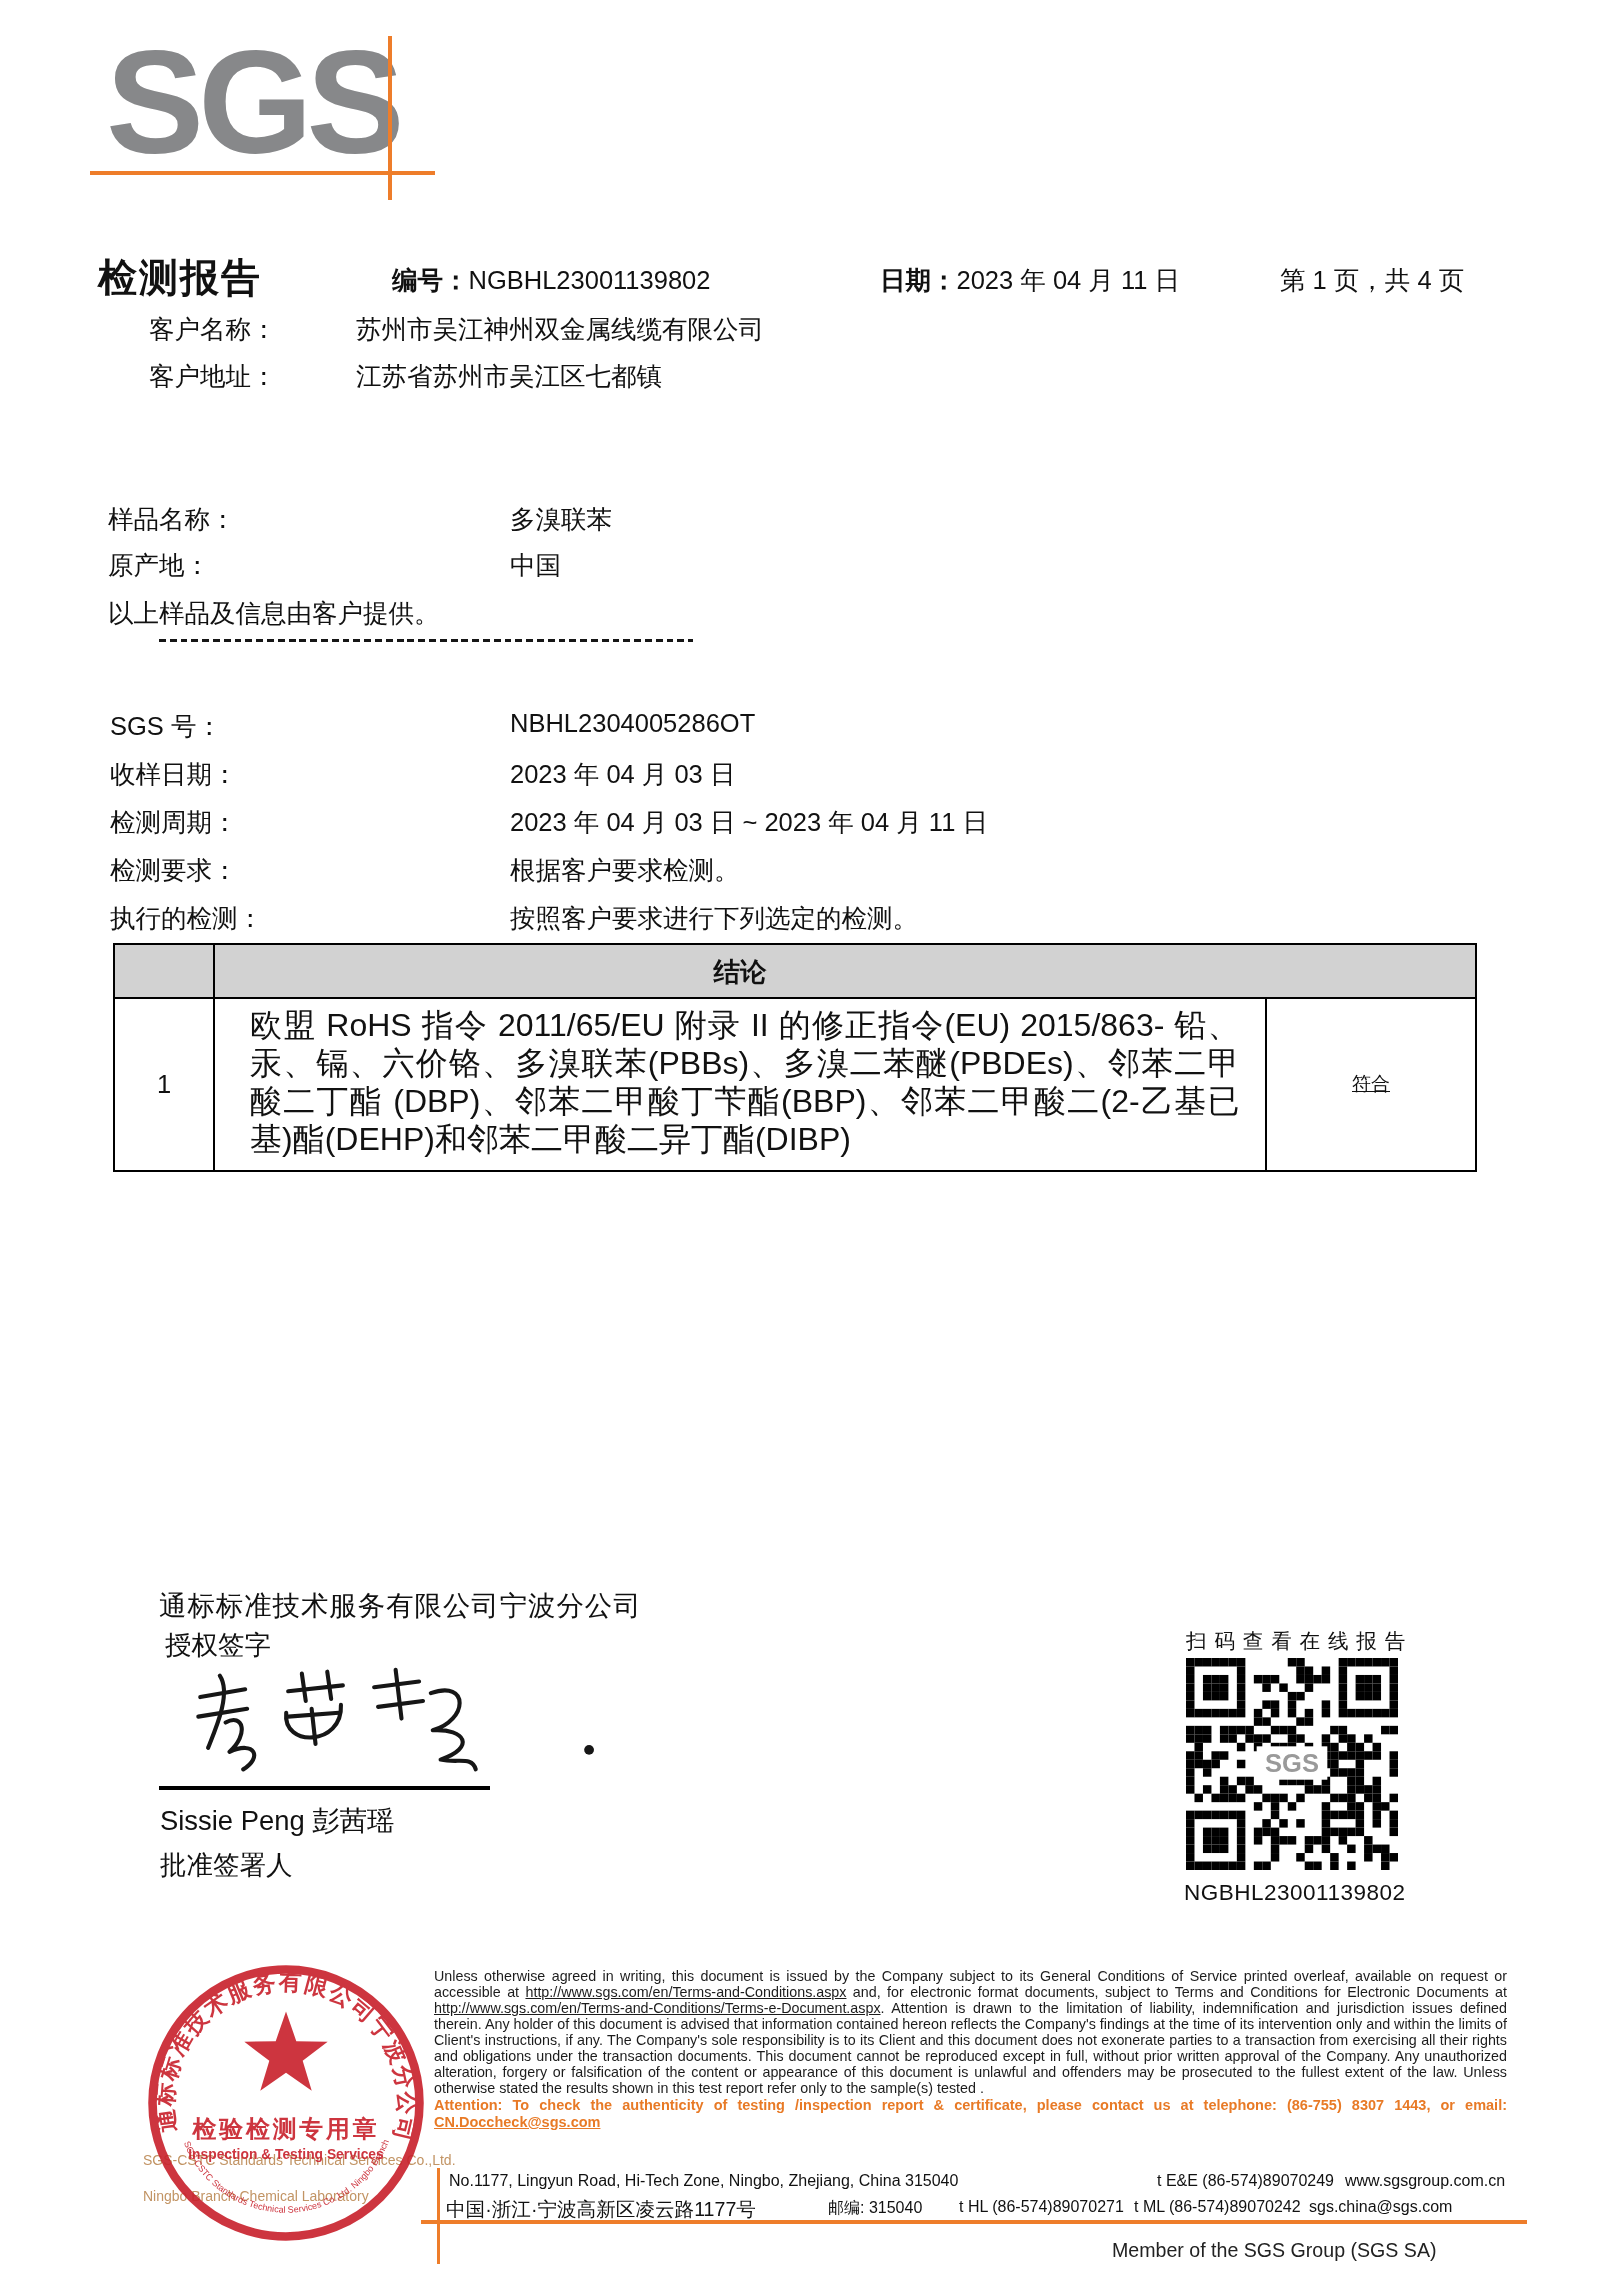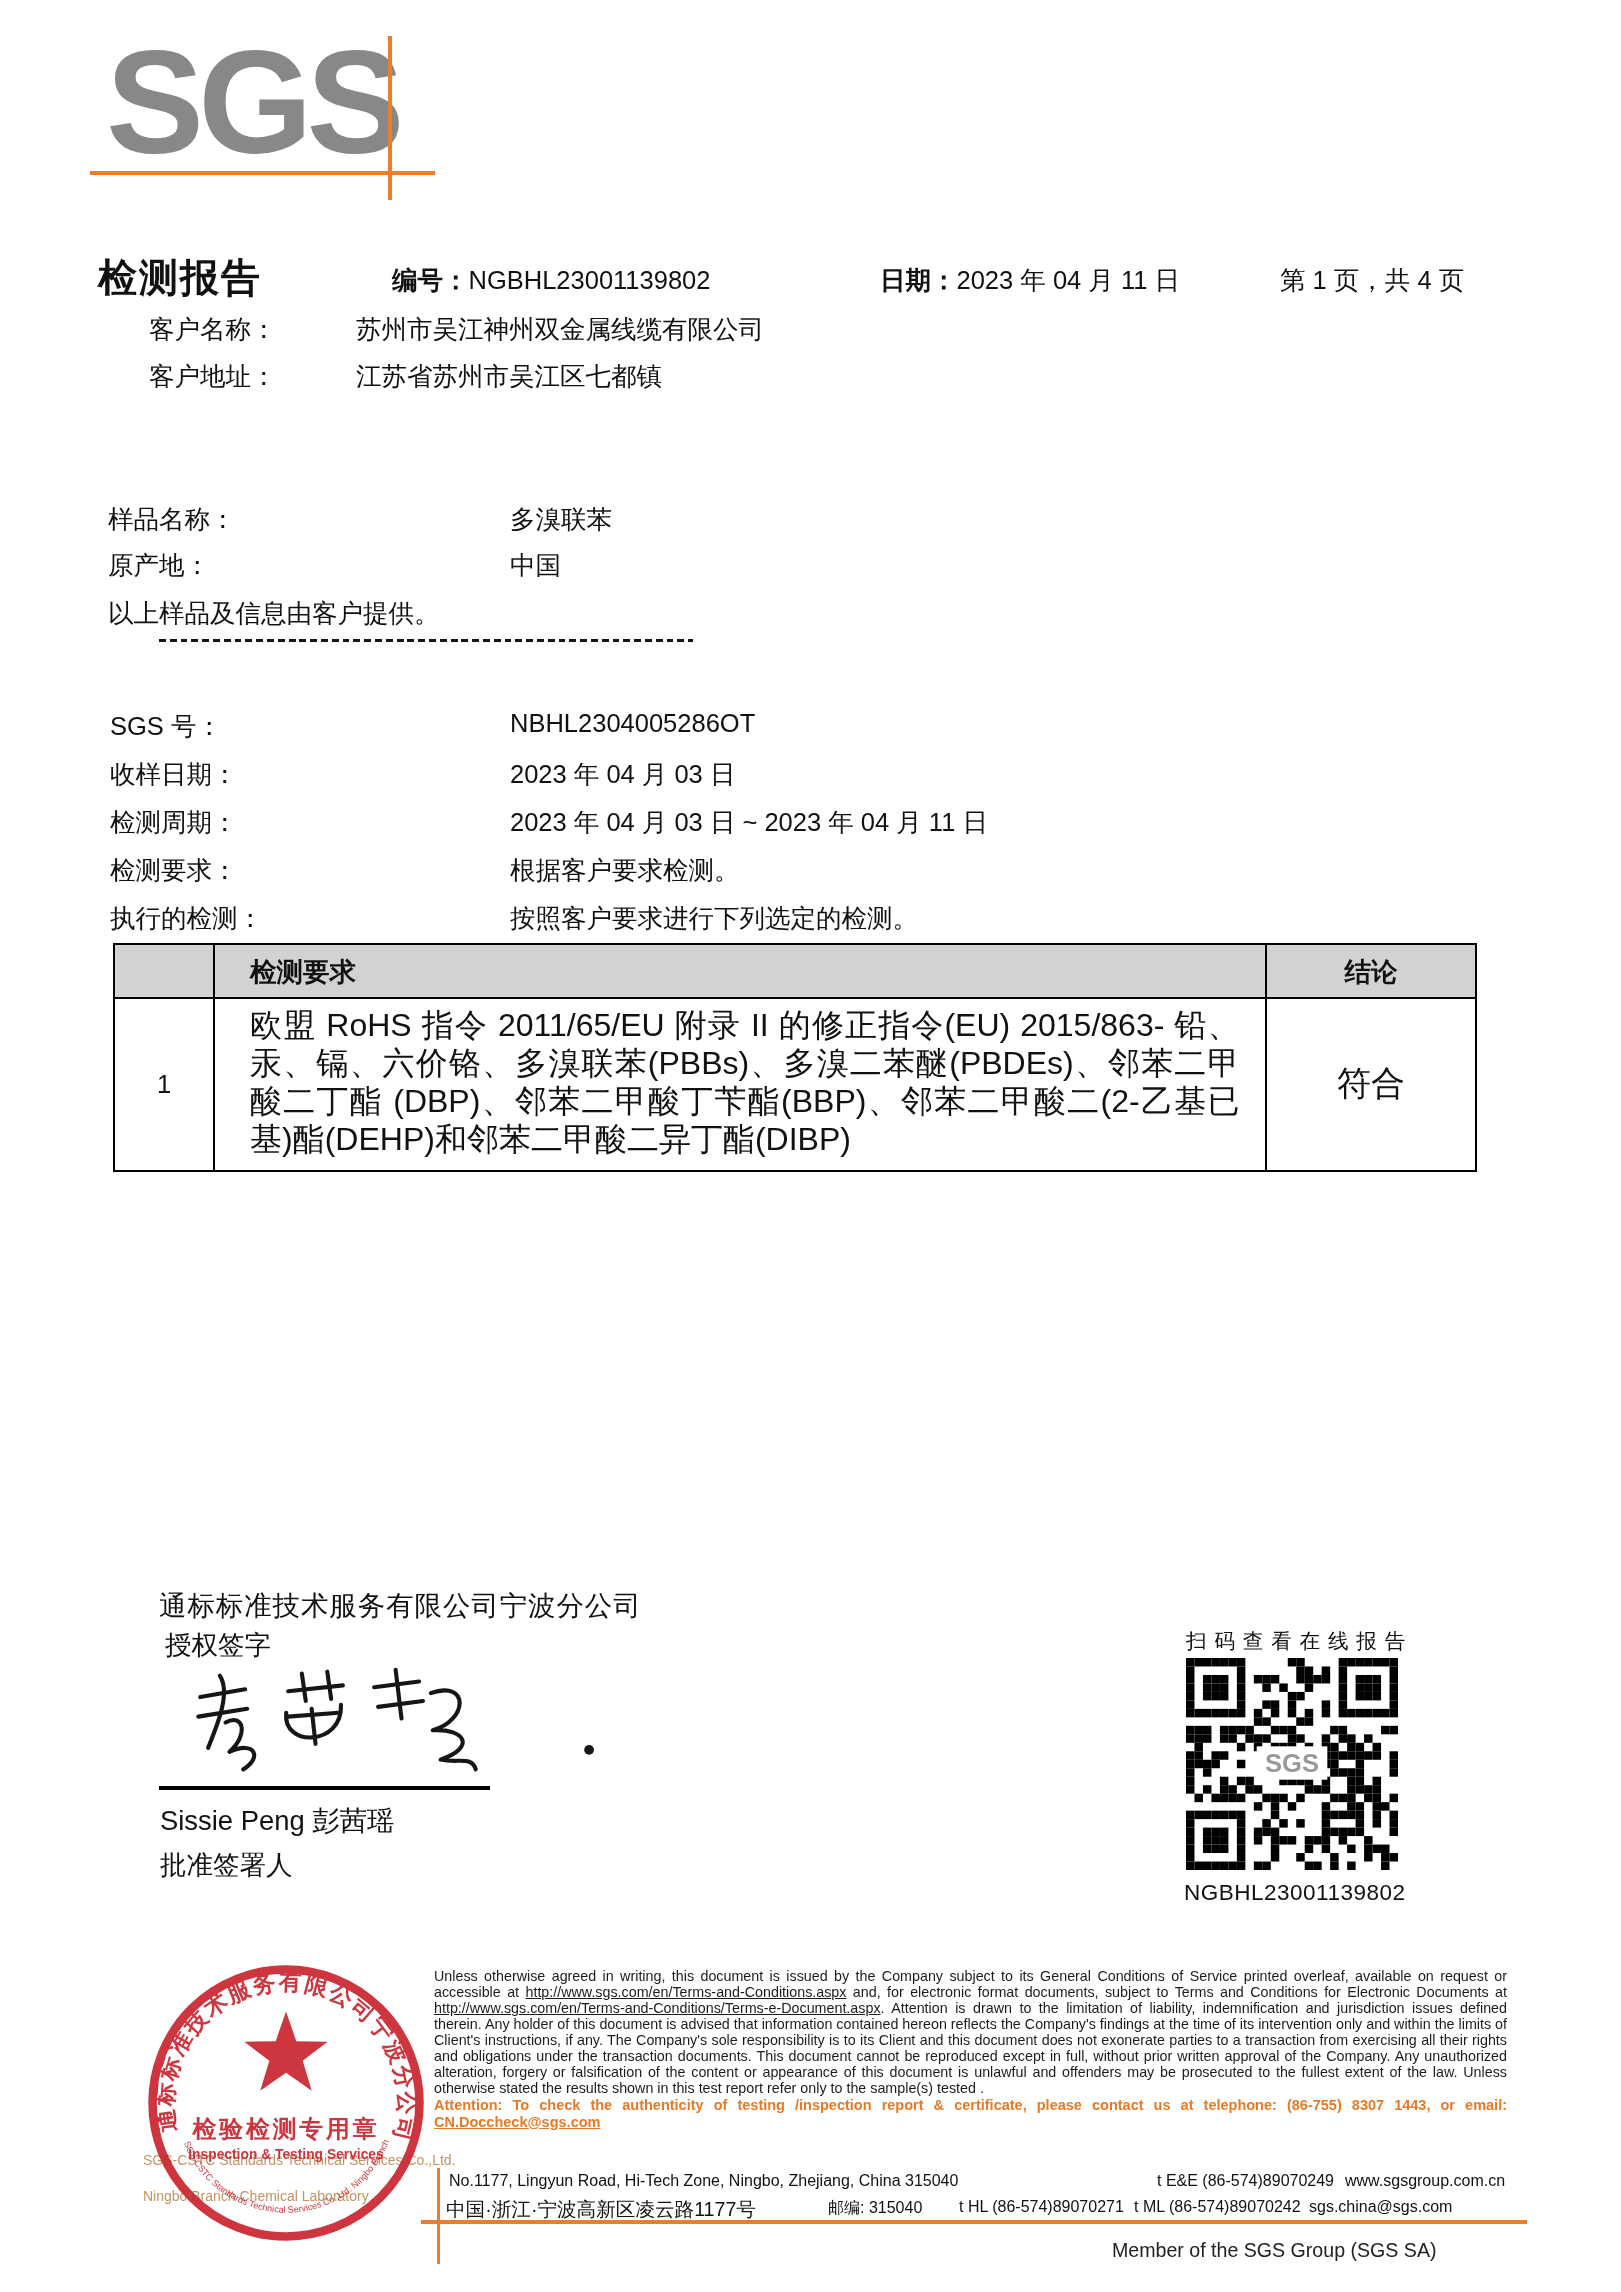--- a/index.html
+++ b/index.html
@@ -21,21 +21,21 @@
   .rtable{position:absolute;left:113px;top:943px;width:1364px;border:2.9px solid #000;box-sizing:border-box;}
   .thead,.trow{display:grid;grid-template-columns:98px 1fr 210px;}
   .thead{background:#d2d2d2;border-bottom:2.9px solid #000;}
   .thead>div{padding:8.8px 0 6.9px 0;font-weight:bold;font-size:26.5px;}
   .c2{border-left:2.9px solid #000;box-sizing:border-box;}
   .c3{border-left:2.9px solid #000;box-sizing:border-box;}
   .thead .c2{padding-left:35px;}
   .thead .c3{text-align:center;}
   .trow .c1{display:flex;align-items:center;justify-content:center;font-size:25.5px;}
   .trow .c2{padding:7.8px 25.5px 11.8px 35px;font-size:32px;line-height:38px;text-align:justify;}
-  .trow .c3{display:flex;align-items:center;justify-content:center;font-size:34px;}
+  .trow .c3{display:flex;align-items:center;justify-content:center;font-size:19px;text-decoration:underline;}
   
   .sig-company{font-size:27.4px;letter-spacing:1px;}
   .sig-label{font-size:26.5px;}
   .sigline{background:#000;}
   .sig-name{font-size:27.4px;}
   .sig-role{font-size:26.5px;}
   
   .qr-caption{font-size:20.6px;letter-spacing:7.8px;white-space:nowrap;}
   .qr-code-text{font-size:22.5px;letter-spacing:0.5px;}
   
@@ -88,21 +88,20 @@
   <div class="abs lab" style="left:110px;top:805px;">检测周期：</div>
   <div class="abs val" style="left:510px;top:805px;">2023 年 04 月 03 日 ~ 2023 年 04 月 11 日</div>
   <div class="abs lab" style="left:110px;top:853px;">检测要求：</div>
   <div class="abs val" style="left:510px;top:853px;">根据客户要求检测。</div>
   <div class="abs lab" style="left:110px;top:901px;">执行的检测：</div>
   <div class="abs val" style="left:510px;top:901px;">按照客户要求进行下列选定的检测。</div>
 
   <div class="rtable">
     <div class="thead">
       <div class="c1"></div>
-      <div class="c2">检测要求</div>
       <div class="c3">结论</div>
     </div>
     <div class="trow">
       <div class="c1">1</div>
       <div class="c2">欧盟 RoHS 指令 2011/65/EU 附录 II 的修正指令(EU) 2015/863- 铅、汞、镉、六价铬、多溴联苯(PBBs)、多溴二苯醚(PBDEs)、邻苯二甲酸二丁酯 (DBP)、邻苯二甲酸丁苄酯(BBP)、邻苯二甲酸二(2-乙基已基)酯(DEHP)和邻苯二甲酸二异丁酯(DIBP)</div>
       <div class="c3">符合</div>
     </div>
   </div>
 
   <div class="abs sig-company" style="left:159px;top:1588px;">通标标准技术服务有限公司宁波分公司</div>

